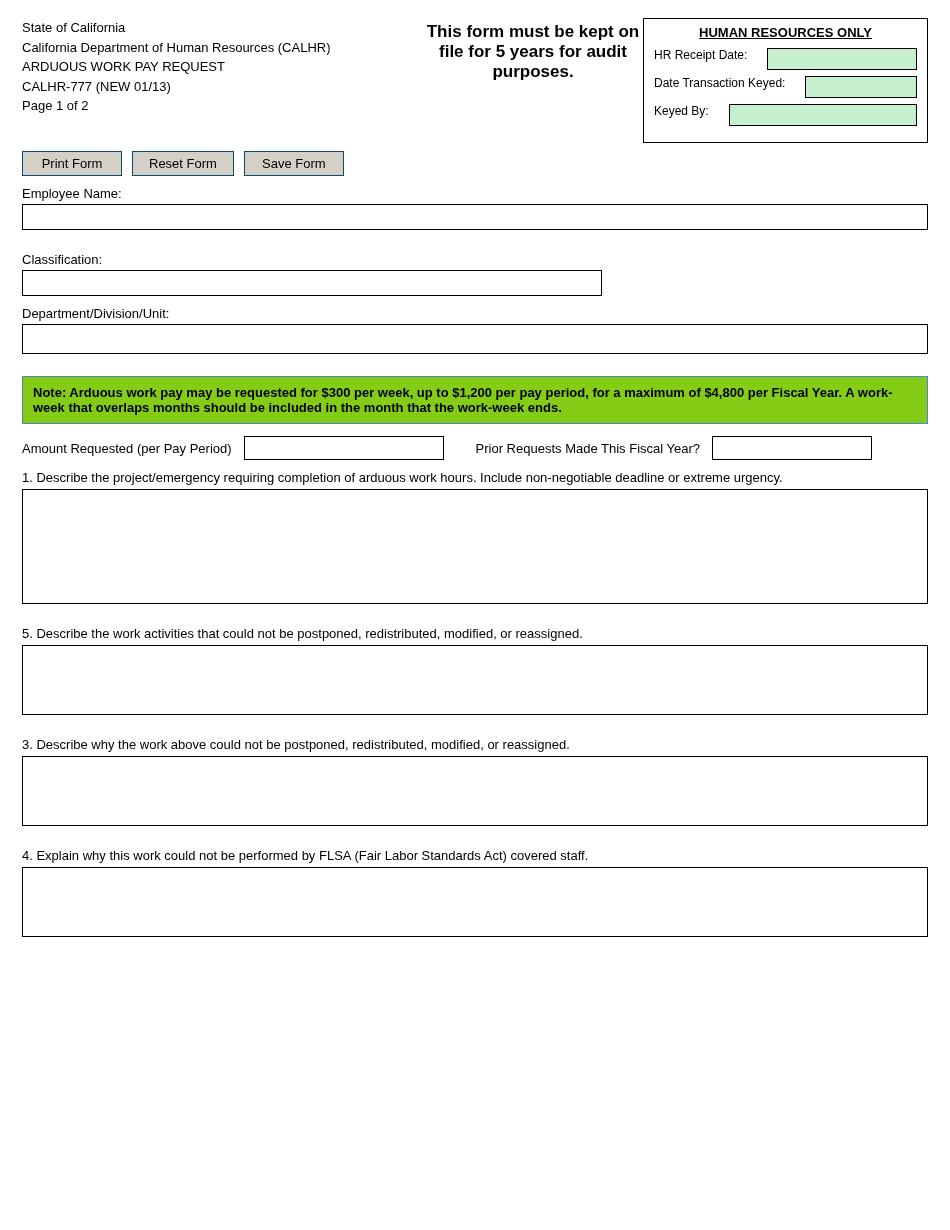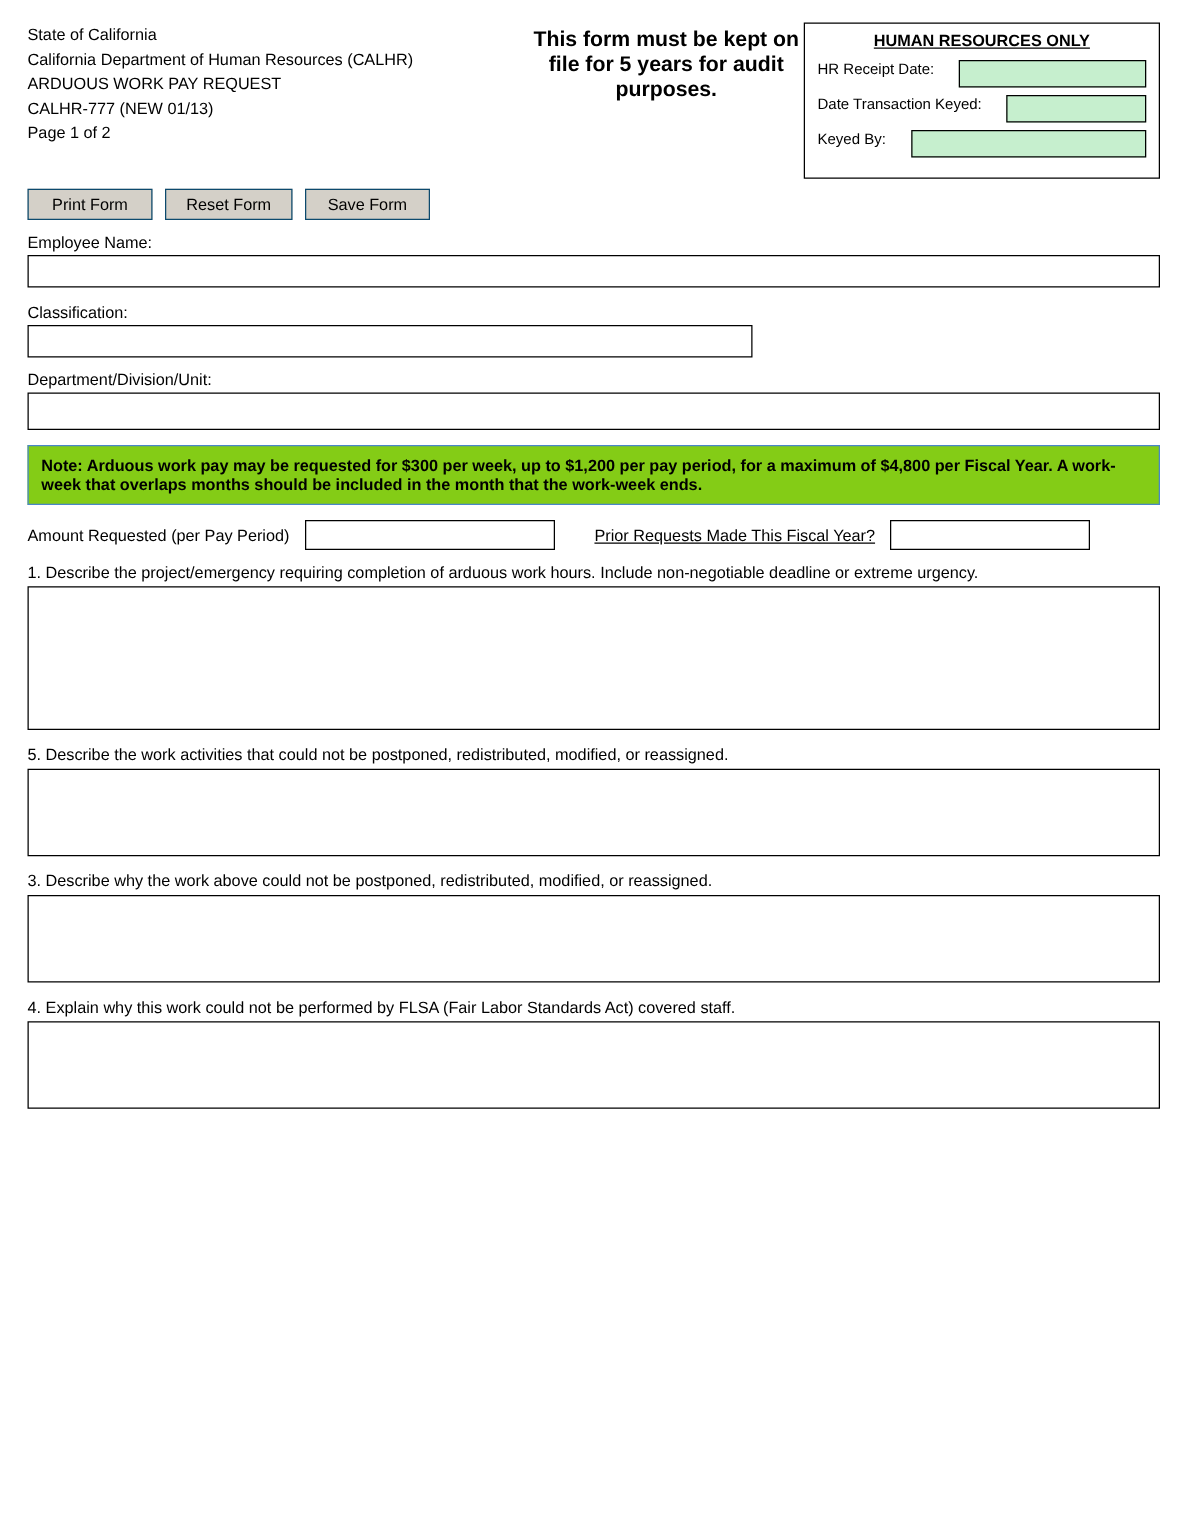--- a/index.html
+++ b/index.html
@@ -69,21 +69,21 @@
     .form-btn {
       background: #d4d0c8;
       border: 1px solid #0c4a6e;
       padding: 4px 16px;
       font-size: 13px;
       cursor: pointer;
       min-width: 100px;
       text-align: center;
     }
     .form-section {
-      margin-bottom: 12px;
+      margin-bottom: 22px;
     }
     .field-label {
       font-size: 13px;
       margin-bottom: 3px;
       display: block;
     }
     .text-input {
       width: 100%;
       height: 26px;
       border: 1px solid #000;
@@ -202,21 +202,21 @@
   <input type="text" class="full-width-input" style="height: 30px;">
 </div>
 
 <div class="note-box">
   <span>Note: Arduous work pay may be requested for $300 per week, up to $1,200 per pay period, for a maximum of $4,800 per Fiscal Year.  A work-week that overlaps months should be included in the month that the work-week ends.</span>
 </div>
 
 <div class="inline-fields-row">
   <span class="inline-label">Amount Requested (per Pay Period)</span>
   <input type="text" class="inline-input" style="width: 200px;">
-  <span class="inline-label" style="margin-left:20px;text-decoration:underline;">Prior Requests Made This Fiscal Year?</span>
+  <span class="inline-label" style="margin-left:20px;">Prior Requests Made This Fiscal Year?</span>
   <input type="text" class="inline-input" style="width: 160px;">
 </div>
 
 <div class="form-section">
   <span class="question-label">1. Describe the project/emergency requiring completion of arduous work hours. Include non-negotiable deadline or extreme urgency.</span>
   <textarea class="textarea-field" rows="7" style=""></textarea>
 </div>
 
 <div class="form-section" style="margin-top:10px;">
   <span class="question-label">5. Describe the work activities that could not be postponed, redistributed, modified, or reassigned.</span>

